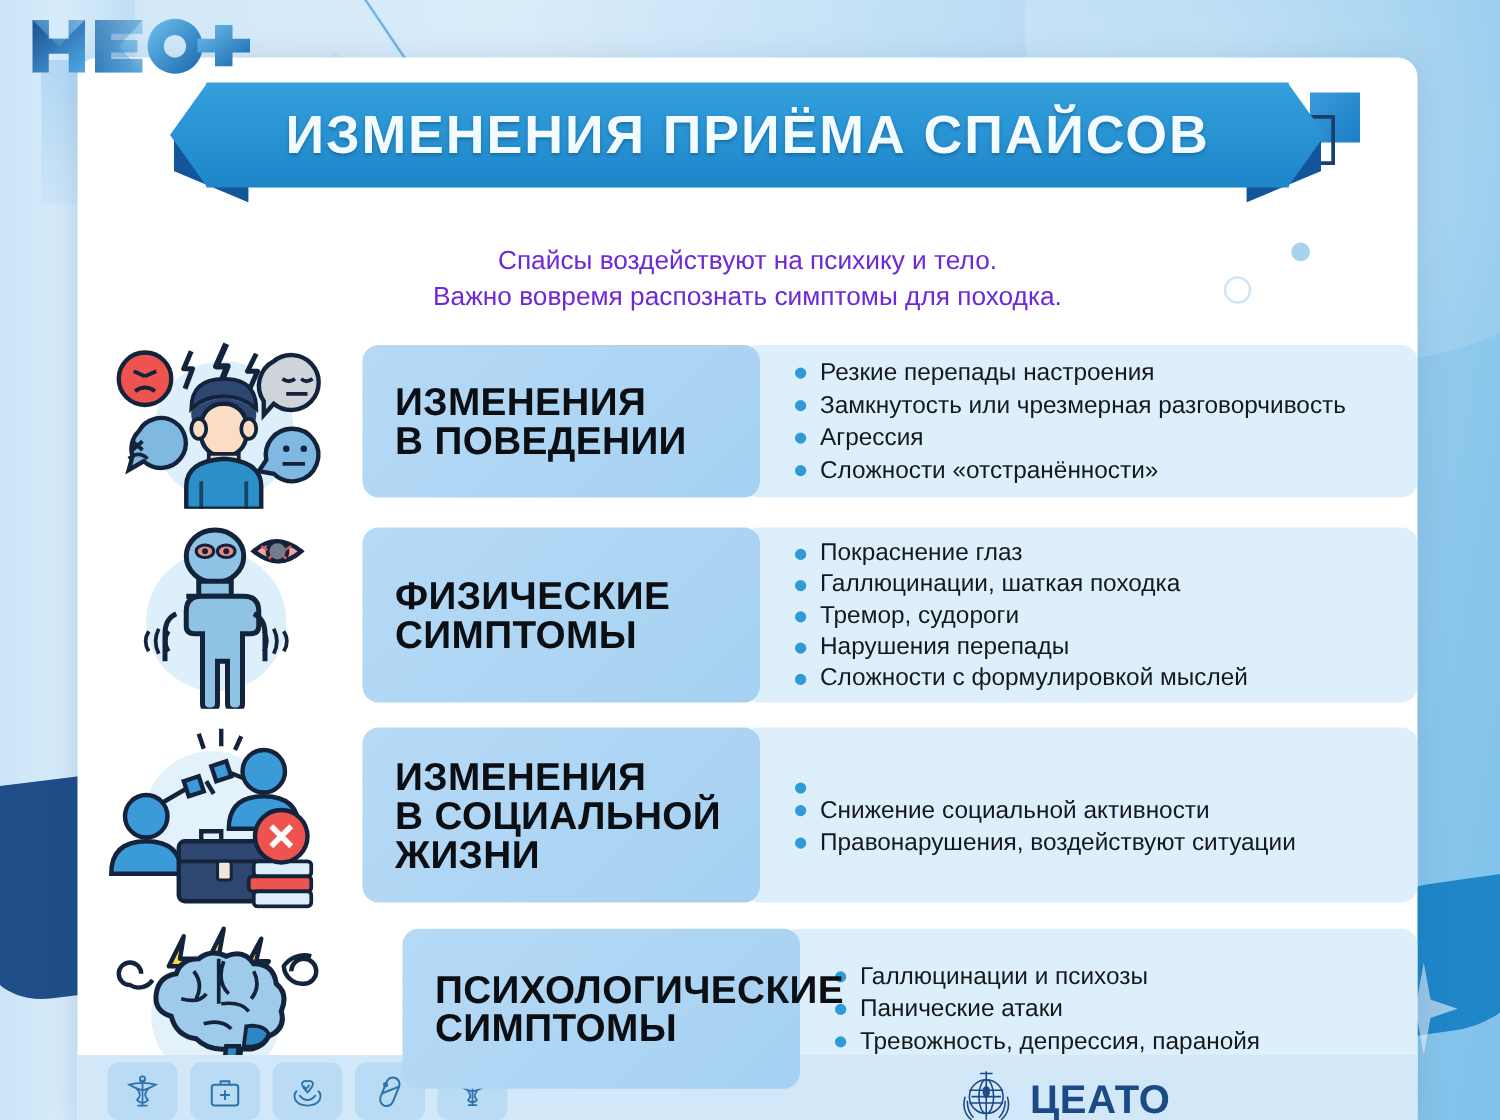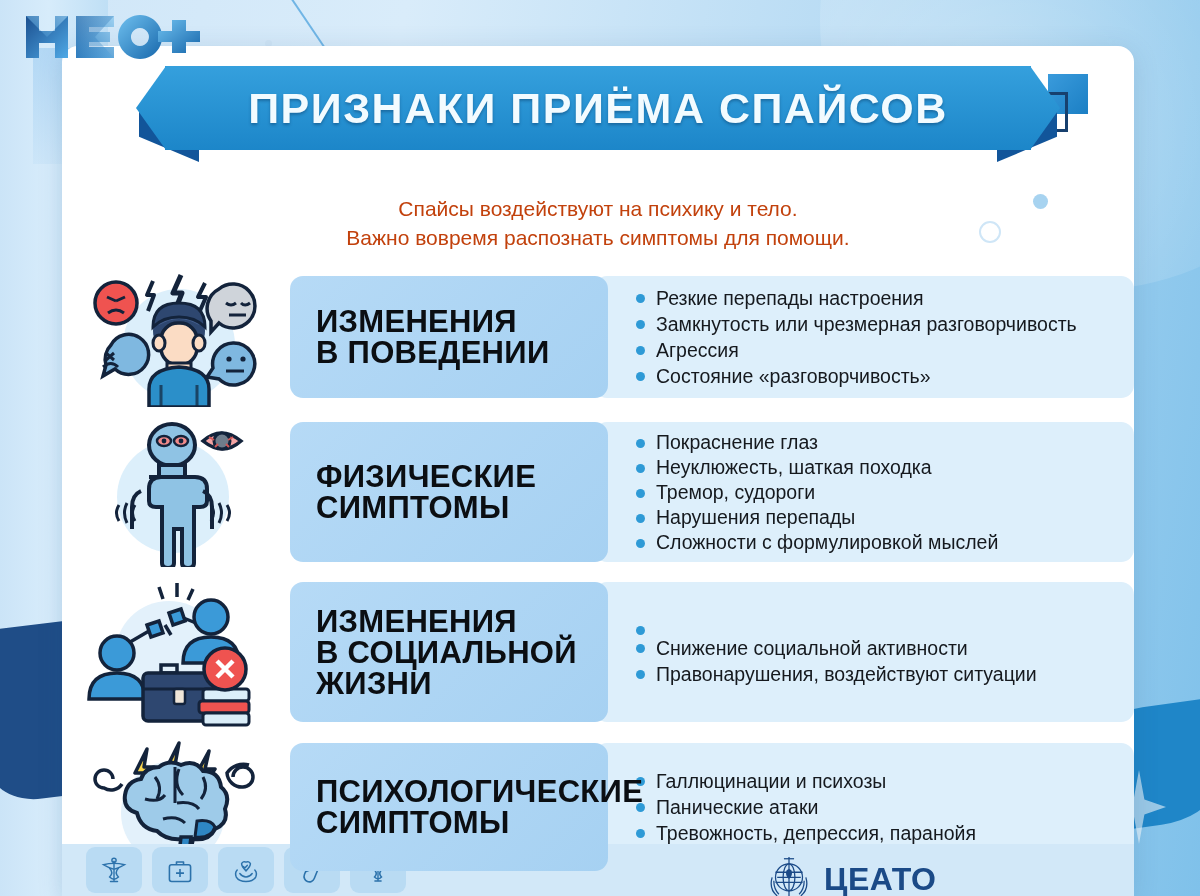--- a/index.html
+++ b/index.html
@@ -114,21 +114,21 @@
   .ribbon-text {
     position:relative; z-index:3;
     font-size:43px; font-weight:bold; color:#f2fbff;
     letter-spacing:1.5px; white-space:nowrap;
     text-shadow:0 2px 3px rgba(10,60,105,.45);
   }
 
   
   .subtitle {
     position:absolute; left:0; right:0; top:148px;
-    text-align:center; color:#c2410c;
+    text-align:center; color:#6d28d9;
     font-size:21px; line-height:29px;
   }
 
   
   .rows { position:absolute; left:0; top:216px; width:1072px; }
   .row { position:relative; display:flex; align-items:center; }
   .row-icon {
     width:228px; flex:0 0 228px;
     display:flex; align-items:center; justify-content:center;
   }
@@ -156,33 +156,33 @@
   .bullet .dot {
     flex:0 0 auto; width:9px; height:9px; border-radius:50%;
     background:#2e9ad6; margin-top:9px; margin-right:11px;
   }
   .bullet .txt { font-size:19.5px; color:#15191e; line-height:26px; white-space:nowrap; }
 
   
   .row-1 { height:150px; }
   .row-2 { height:160px; }
   .row-3 { height:160px; }
-  .row-4 { height:150px; }
+  .row-4 { height:150px;gap:32px; }
   .row-1 .row-title, .row-1 .row-bullets { height:122px; }
   .row-2 .row-title, .row-2 .row-bullets { height:140px; }
   .row-3 .row-title, .row-3 .row-bullets { height:140px; }
   .row-4 .row-title, .row-4 .row-bullets { height:128px; }
   .row-1 .bullet .txt, .row-1 .bullet .dot { }
   .row-2 .bullet .txt { line-height:25px; }
 
   
   .footer {
     position:absolute; left:0; bottom:0; width:1072px; height:52px;
     background:#d2e8f8;
-    display:flex; align-items:center;
+    display:flex; align-items:flex-end;
   }
   .footer-icons { display:flex; gap:10px; margin-left:24px; }
   .footer-tile {
     width:56px; height:46px; border-radius:9px; background:#b9dbf3;
     display:flex; align-items:center; justify-content:center;
   }
   .footer-logo {
     position:absolute; left:700px; bottom:-10px;
     display:flex; align-items:center; gap:8px;
   }
@@ -241,27 +241,27 @@
 
   <div class="card-deco-sq-filled"></div>
   <div class="card-deco-sq-outline"></div>
   <div class="card-deco-dot"></div>
   <div class="card-deco-ring"></div>
 
   <div class="ribbon">
     <div class="ribbon-tail l"></div>
     <div class="ribbon-tail r"></div>
     <div class="ribbon-main">
-      <div class="ribbon-text">ПРИЗНАКИ ПРИЁМА СПАЙСОВ</div>
+      <div class="ribbon-text">ИЗМЕНЕНИЯ ПРИЁМА СПАЙСОВ</div>
     </div>
   </div>
 
   <div class="subtitle">
     <div>Спайсы воздействуют на психику и тело.</div>
-    <div>Важно вовремя распознать симптомы для помощи.</div>
+    <div>Важно вовремя распознать симптомы для походка.</div>
   </div>
 
   <div class="rows">
 
     <div class="row row-1">
       <div class="row-icon">
         <svg viewBox="0 0 190 140" width="190" height="140" aria-hidden="true">
           <circle cx="98" cy="78" r="56" fill="#dceffb"></circle>
 
           <path d="M72 14 l-6 14 h7 l-6 16" stroke="#13233b" stroke-width="4" fill="none" stroke-linejoin="round"></path>
@@ -311,21 +311,21 @@
           <div class="bullet">
             <span class="dot"></span>
             <span class="txt">Замкнутость или чрезмерная разговорчивость</span>
           </div>
           <div class="bullet">
             <span class="dot"></span>
             <span class="txt">Агрессия</span>
           </div>
           <div class="bullet">
             <span class="dot"></span>
-            <span class="txt">Состояние «разговорчивость»</span>
+            <span class="txt">Сложности «отстранённости»</span>
           </div>
         </div>
       </div>
     </div>
 
     <div class="row row-2">
       <div class="row-icon">
         <svg viewBox="0 0 190 150" width="190" height="150" aria-hidden="true">
           <circle cx="92" cy="80" r="56" fill="#dceffb"></circle>
 
@@ -356,21 +356,21 @@
             <span>СИМПТОМЫ</span>
           </span>
         </div>
         <div class="row-bullets">
           <div class="bullet">
             <span class="dot"></span>
             <span class="txt">Покраснение глаз</span>
           </div>
           <div class="bullet">
             <span class="dot"></span>
-            <span class="txt">Неуклюжесть, шаткая походка</span>
+            <span class="txt">Галлюцинации, шаткая походка</span>
           </div>
           <div class="bullet">
             <span class="dot"></span>
             <span class="txt">Тремор, судороги</span>
           </div>
           <div class="bullet">
             <span class="dot"></span>
             <span class="txt">Нарушения перепады</span>
           </div>
           <div class="bullet">

